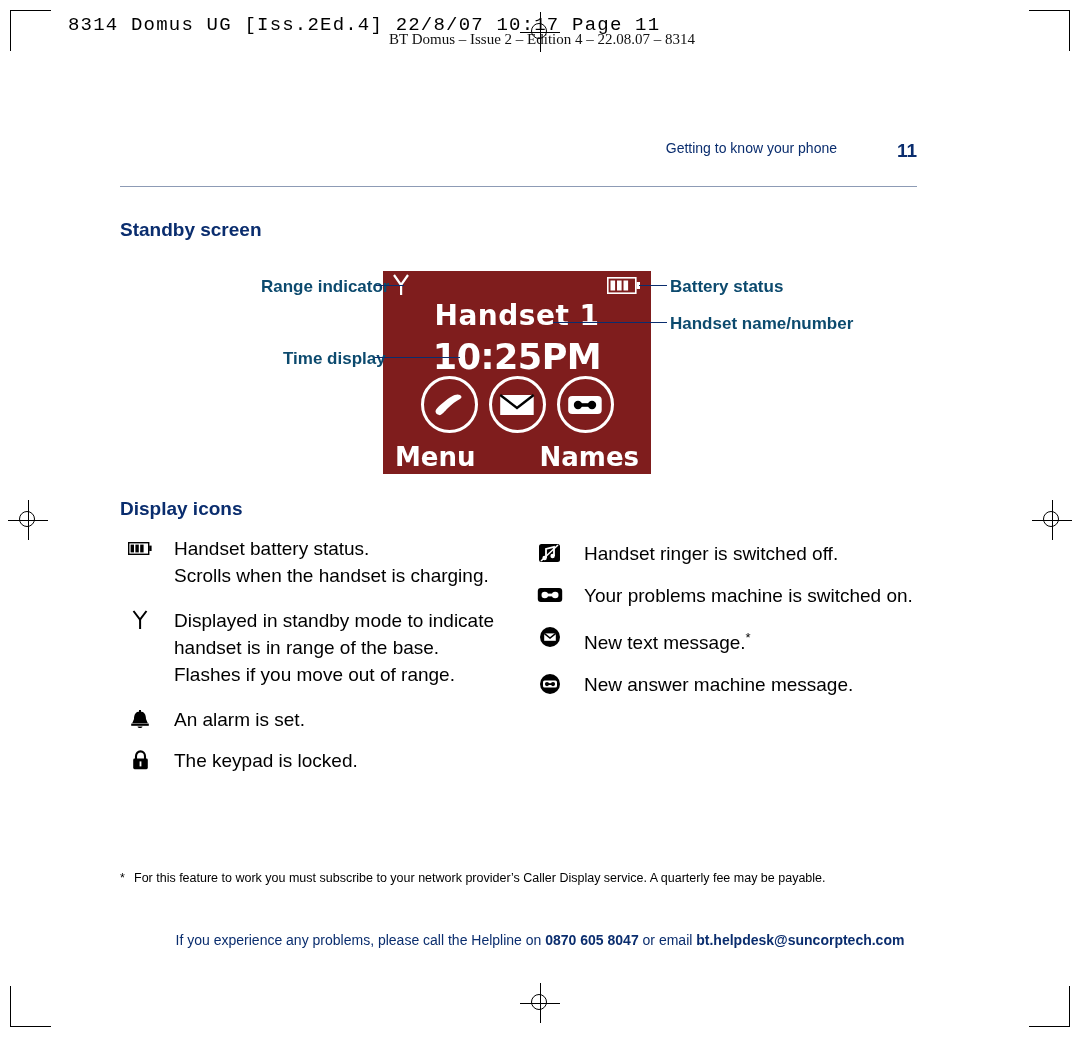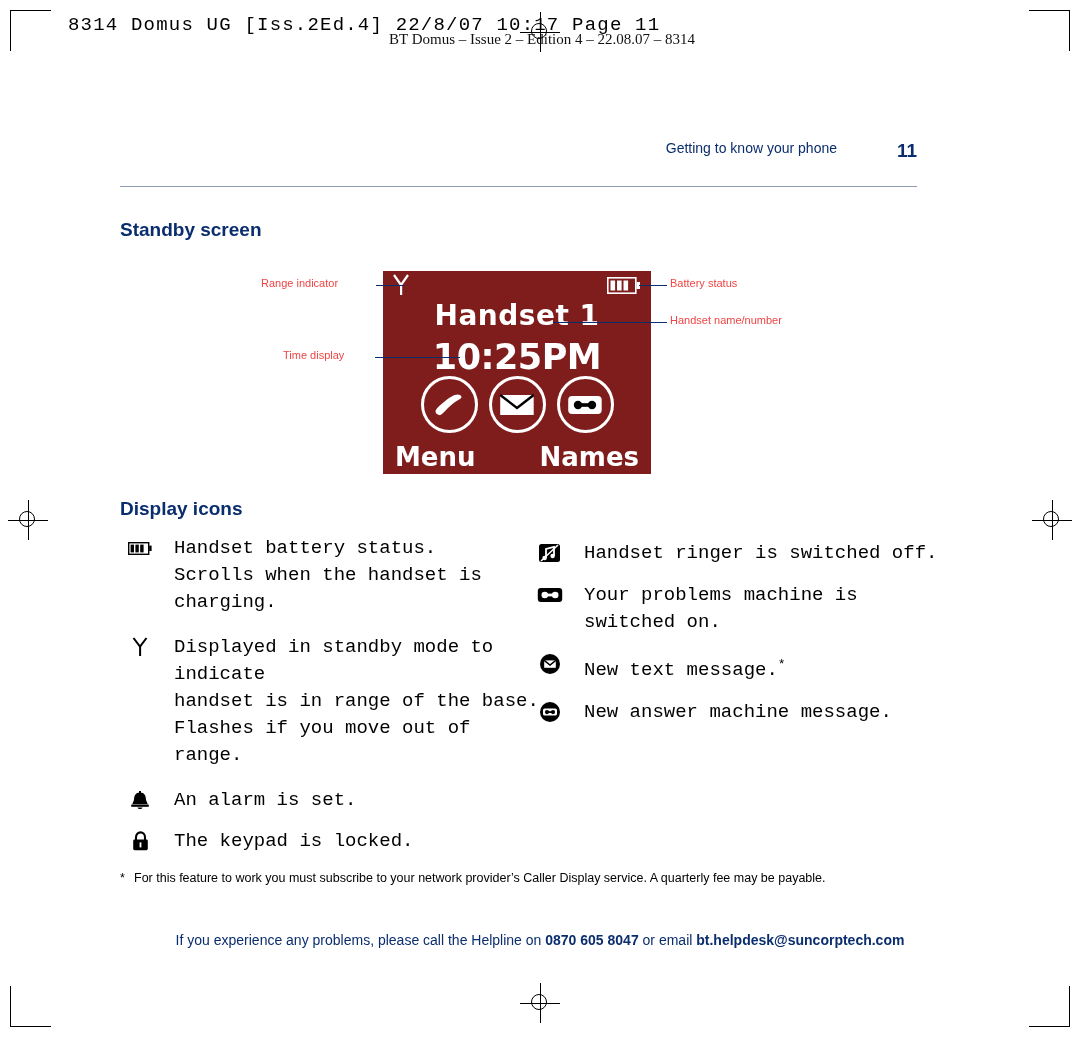--- a/index.html
+++ b/index.html
@@ -193,23 +193,23 @@
     box-sizing: border-box;
     color: #fff;
     font-family: "DejaVu Sans", sans-serif;
     font-weight: bold;
     font-size: 26px;
   }
 
   
   .callout {
     position: absolute;
-    font-size: 11px;
-    font-weight: normal;
-    color: #ef4444;
+    font-size: 17px;
+    font-weight: bold;
+    color: #0c4a6e;
     white-space: nowrap;
   }
   .leader {
     position: absolute;
     height: 0;
     border-top: 1.5px solid #0a2d6e;
   }
 
   
   .icon-list {
@@ -232,21 +232,21 @@
     display: flex;
     align-items: center;
     justify-content: center;
   }
   .il-text {
     display: block;
     margin-left: 54px;
     font-size: 19px;
     line-height: 27px;
     color: #000;
-    font-family: Liberation Mono, monospace;
+    font-family: Liberation Sans, sans-serif;
   }
   .il-text .star { font-size: 13px; vertical-align: super; }
 
   
   .footnote {
     position: absolute;
     left: 120px;
     top: 871px;
     width: 800px;
     font-size: 12.5px;

